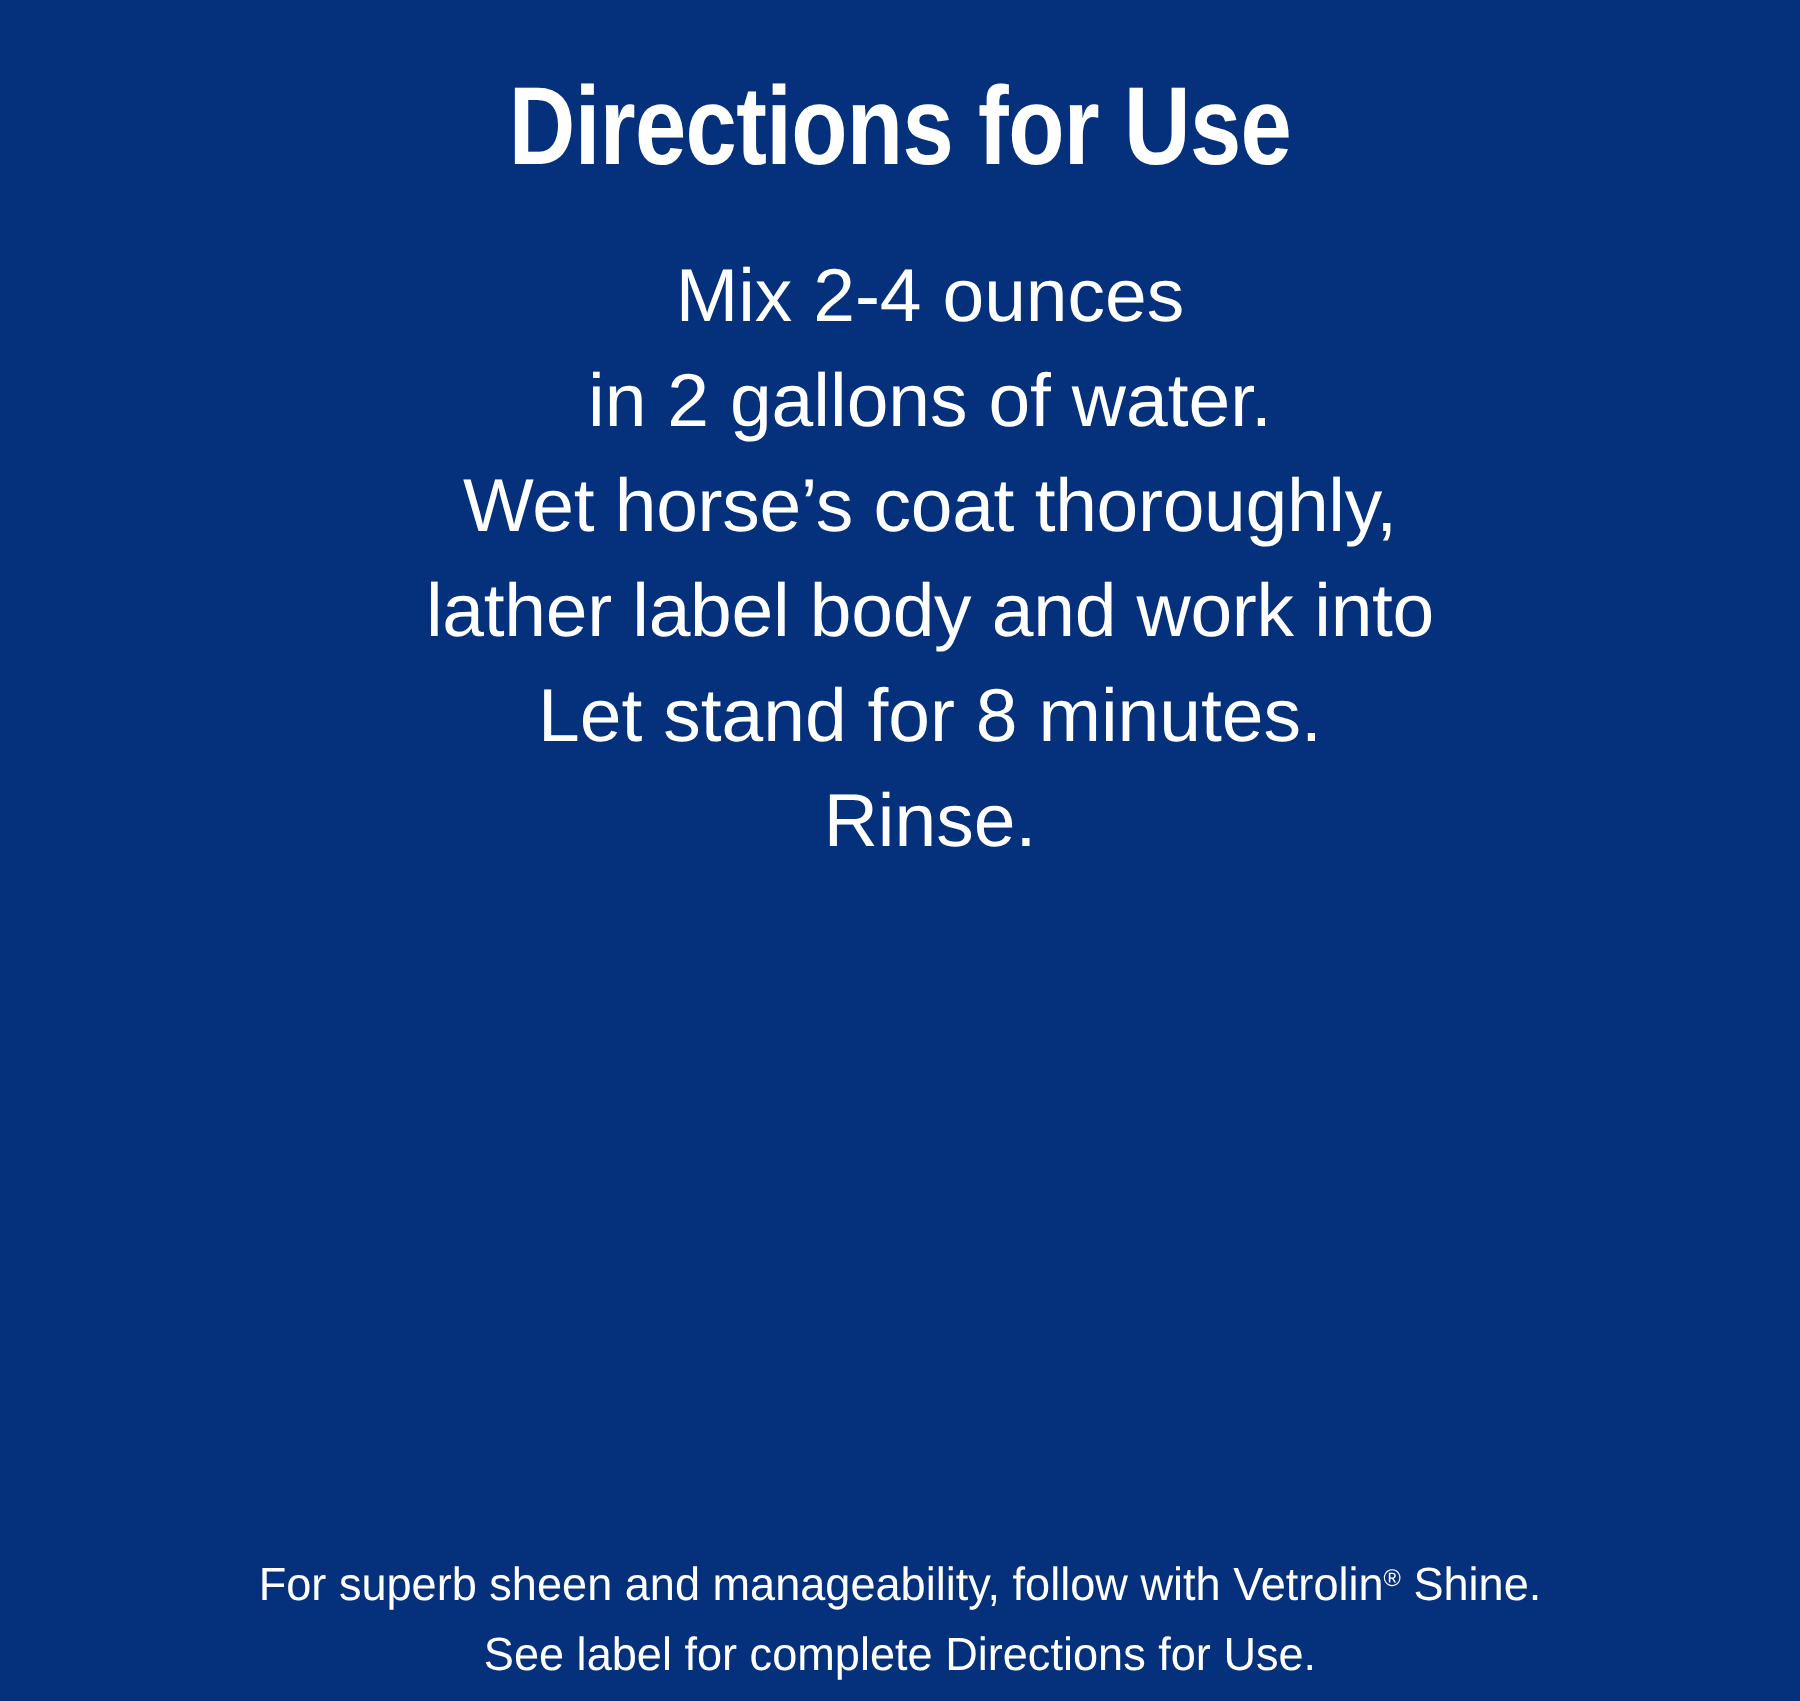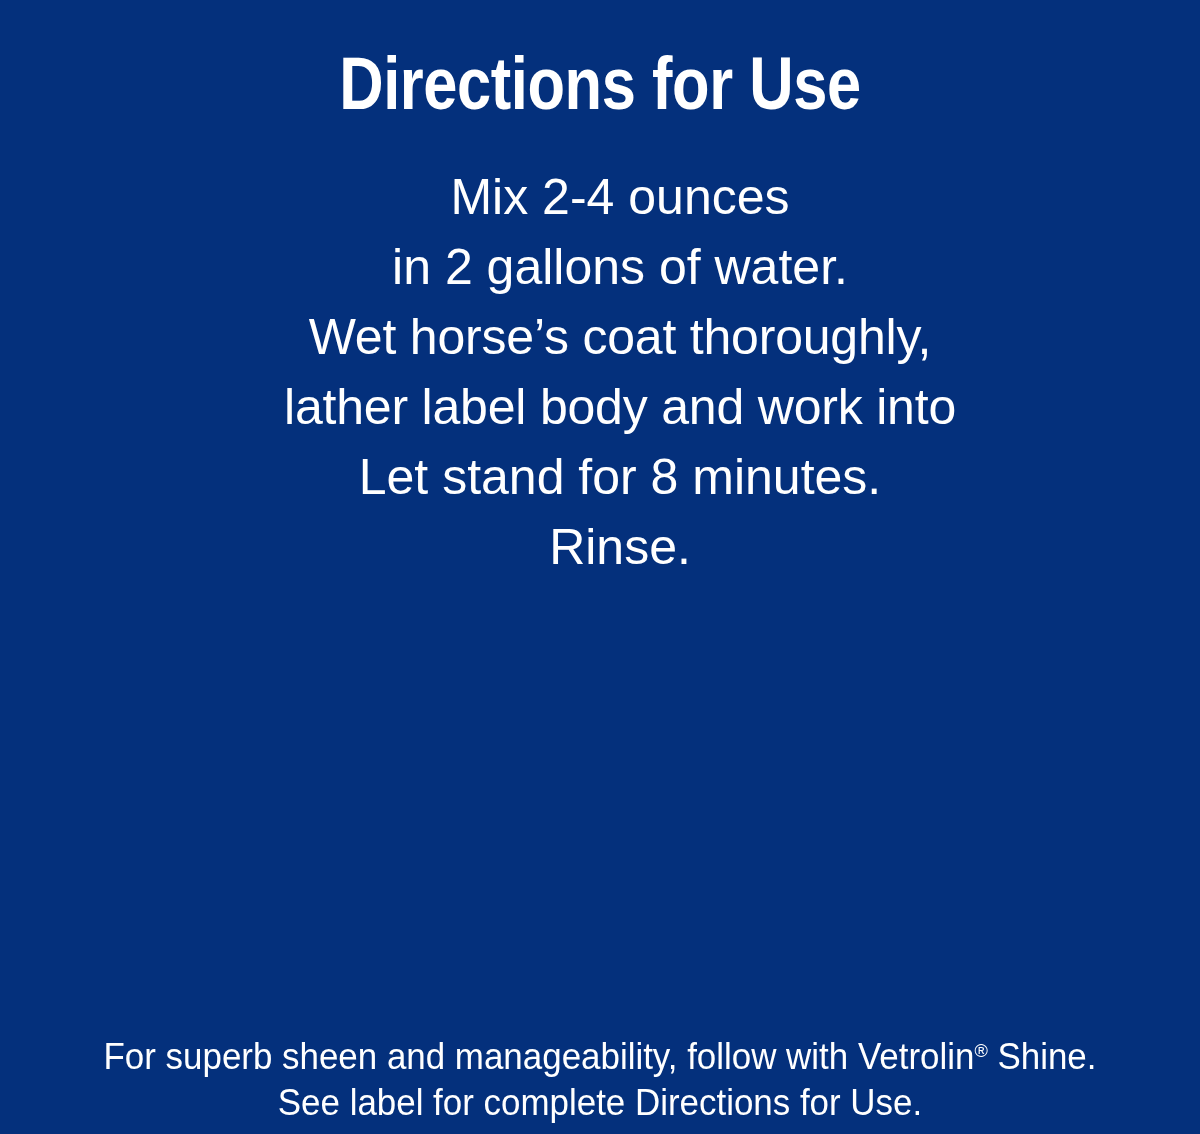--- a/index.html
+++ b/index.html
@@ -81,21 +81,21 @@
   
   .footer-note {
     position: absolute;
     left: 0;
     bottom: 8px;
     width: 1200px;
     text-align: center;
     color: #FFFFFF;
     font-family: "Liberation Sans", "DejaVu Sans", sans-serif;
     font-weight: 400;
-    font-size: 36px;
+    font-size: 31px;
     line-height: 46px;
   }
 
   .footer-line {
     display: block;
     white-space: nowrap;
     transform: scaleX(0.97);
     transform-origin: 50% 50%;
   }
 

